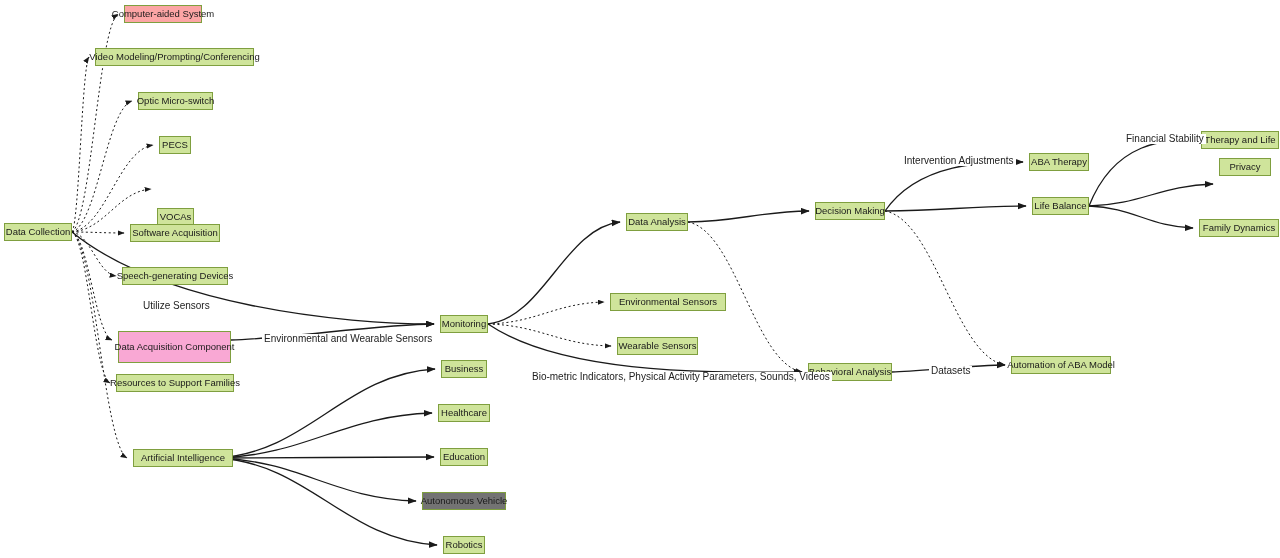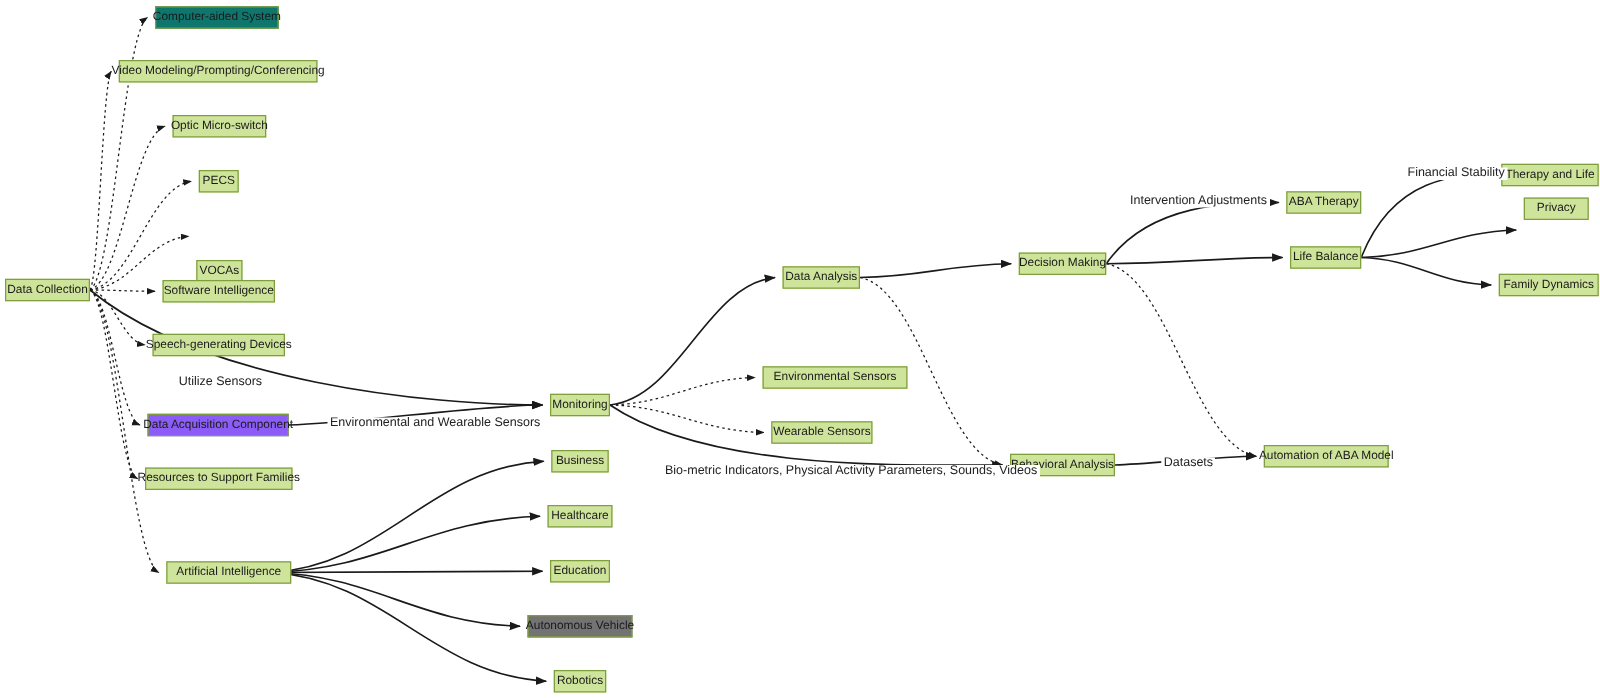--- a/index.html
+++ b/index.html
@@ -51,42 +51,42 @@
         <path d="M1089,206 C1141.08,204.68 1160.92,185.32 1213,184" fill="none" stroke="#1a1a1a" stroke-width="1.3" marker-end="url(#arrow)"></path>
         <path d="M1089,206 C1132.68,207.32 1149.32,226.68 1193,228" fill="none" stroke="#1a1a1a" stroke-width="1.3" marker-end="url(#arrow)"></path>
         <path d="M217,458 C308.56,452.66 343.44,374.34 435,369" fill="none" stroke="#1a1a1a" stroke-width="1.3" marker-end="url(#arrow)"></path>
         <path d="M217,458 C307.3,455.3 341.7,415.7 432,413" fill="none" stroke="#1a1a1a" stroke-width="1.3" marker-end="url(#arrow)"></path>
         <path d="M217,458 C308.14,457.94 342.86,457.06 434,457" fill="none" stroke="#1a1a1a" stroke-width="1.3" marker-end="url(#arrow)"></path>
         <path d="M217,458 C300.58,460.58 332.42,498.42 416,501" fill="none" stroke="#1a1a1a" stroke-width="1.3" marker-end="url(#arrow)"></path>
         <path d="M217,458 C309.4,463.22 344.6,539.78 437,545" fill="none" stroke="#1a1a1a" stroke-width="1.3" marker-end="url(#arrow)"></path>
       </g>
   </svg>
   <div id="nodes-group">
-      <div class="node" style="left: 124px; top: 5px; width: 99px; height: 18px; background: #0f766e; border-color: rgb(127, 159, 63);">
+      <div class="node" style="left: 124px; top: 5px; width: 78px; height: 18px; background: #fca5a5; border-color: rgb(127, 159, 63);">
         <span>Computer-aided System</span>
       </div>
       <div class="node" style="left: 95px; top: 48px; width: 159px; height: 18px; background: rgb(207, 228, 155); border-color: rgb(127, 159, 63);">
         <span>Video Modeling/Prompting/Conferencing</span>
       </div>
       <div class="node" style="left: 138px; top: 92px; width: 75px; height: 18px; background: rgb(207, 228, 155); border-color: rgb(127, 159, 63);">
         <span>Optic Micro-switch</span>
       </div>
       <div class="node" style="left: 159px; top: 136px; width: 32px; height: 18px; background: rgb(207, 228, 155); border-color: rgb(127, 159, 63);">
         <span>PECS</span>
       </div>
       <div class="node" style="left: 157px; top: 180px; width: 37px; height: 18px; background: rgb(207, 228, 155); border-color: rgb(127, 159, 63); margin-top: 28px;">
         <span>VOCAs</span>
       </div>
       <div class="node" style="left: 130px; top: 224px; width: 90px; height: 18px; background: rgb(207, 228, 155); border-color: rgb(127, 159, 63);">
-        <span>Software Intelligence</span>
+        <span>Software Acquisition</span>
       </div>
       <div class="node" style="left: 122px; top: 267px; width: 106px; height: 18px; background: rgb(207, 228, 155); border-color: rgb(127, 159, 63);">
         <span>Speech-generating Devices</span>
       </div>
-      <div class="node" style="left: 118px; top: 331px; width: 113px; height: 18px; background: #8b5cf6; border-color: rgb(127, 159, 63);">
+      <div class="node" style="left: 118px; top: 331px; width: 113px; height: 32px; background: #f9a8d4; border-color: rgb(127, 159, 63);">
         <span>Data Acquisition Component</span>
       </div>
       <div class="node" style="left: 116px; top: 374px; width: 118px; height: 18px; background: rgb(207, 228, 155); border-color: rgb(127, 159, 63);">
         <span>Resources to Support Families</span>
       </div>
       <div class="node" style="left: 4px; top: 223px; width: 68px; height: 18px; background: rgb(207, 228, 155); border-color: rgb(127, 159, 63);">
         <span>Data Collection</span>
       </div>
       <div class="node" style="left: 133px; top: 449px; width: 100px; height: 18px; background: rgb(207, 228, 155); border-color: rgb(127, 159, 63);">
         <span>Artificial Intelligence</span>

